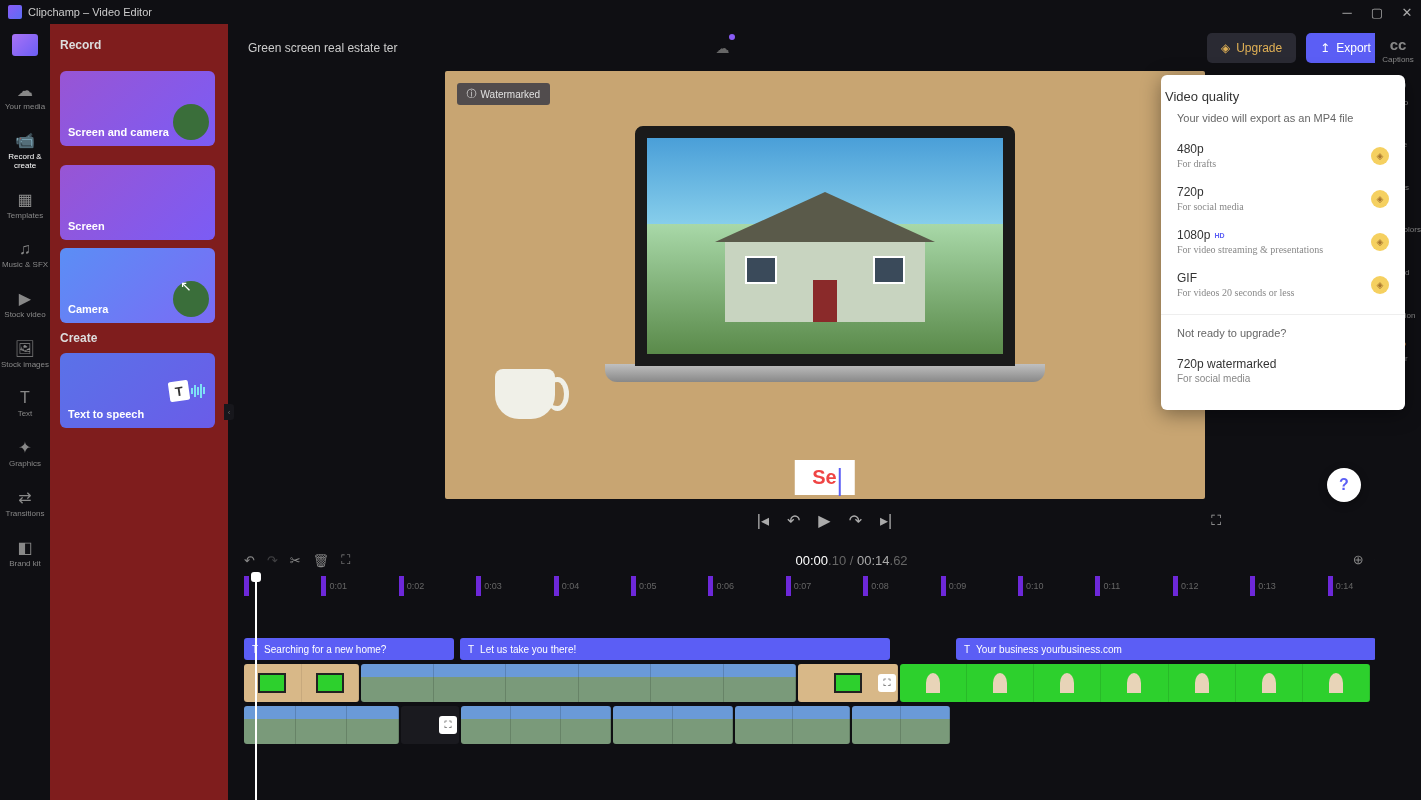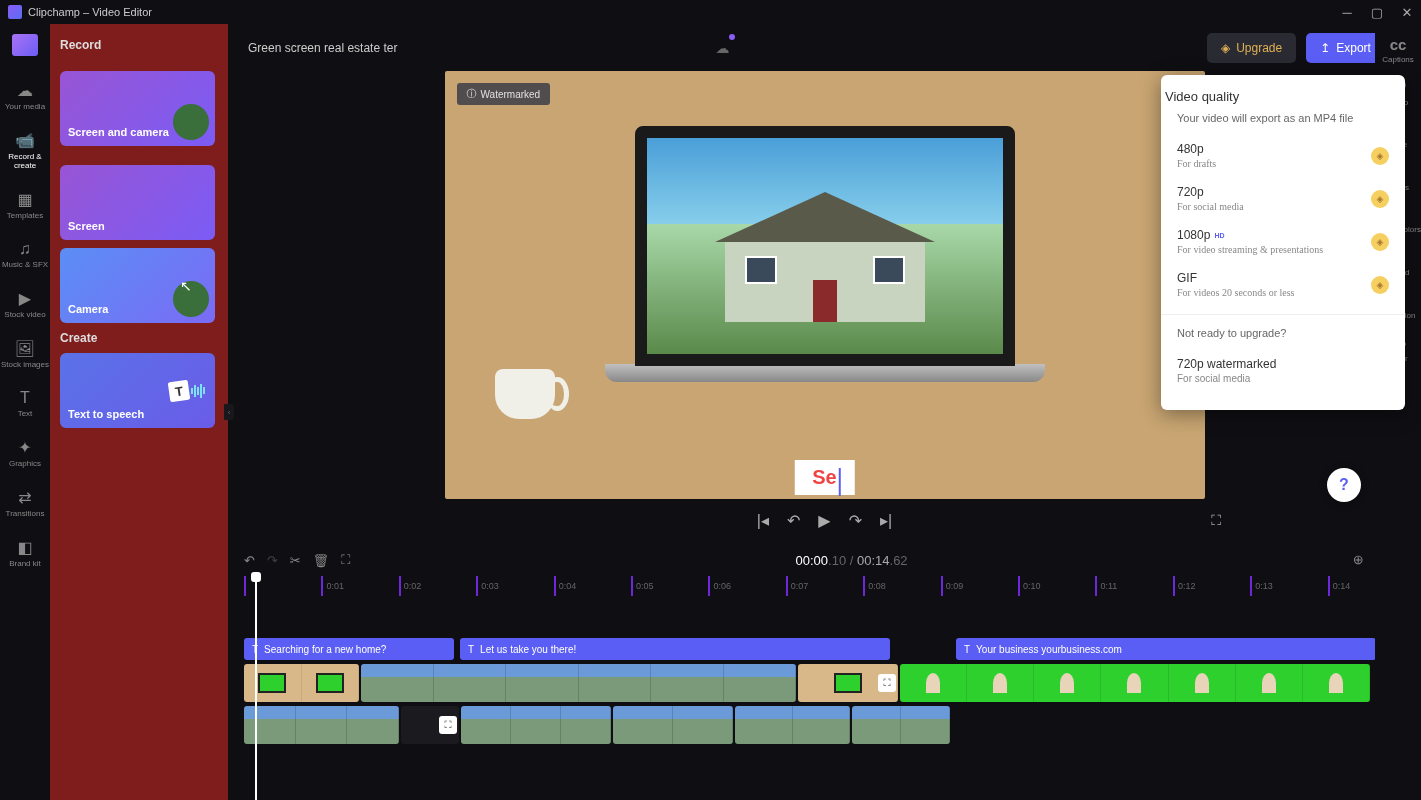--- a/index.html
+++ b/index.html
@@ -90,21 +90,21 @@
 
 
 .timeline-area { flex: 0 0 258px; background: #0f0f13; padding: 4px 16px; }
 .tl-toolbar { display: flex; align-items: center; gap: 12px; height: 28px; color: #888; font-size: 13px; }
 .tl-tool { cursor: pointer; }
 .tl-time { flex: 1; text-align: center; font-size: 13px; color: #aaa; }
 .tl-time .cur { color: #fff; }
 .tl-time .dim { color: #666; }
 .tl-zoom { display: flex; gap: 10px; }
 .tl-ruler { height: 20px; display: flex; font-size: 9px; color: #666; position: relative; margin-top: 2px; }
-.tl-tick { flex: 1; border-left: 2px solid #6d28d9; padding-left: 3px; display: flex; align-items: center; }
+.tl-tick { flex: 1; border-left: 5px solid #6d28d9; padding-left: 3px; display: flex; align-items: center; }
 .tl-playhead { position: absolute; left: 11px; top: -2px; width: 2px; height: 230px; background: #fff; z-index: 5; }
 .tl-playhead::before { content: ''; position: absolute; top: -2px; left: -4px; width: 10px; height: 10px; background: #fff; border-radius: 3px; }
 .tl-tracks { margin-top: 42px; display: flex; flex-direction: column; gap: 4px; position: relative; }
 .tl-track { height: 22px; display: flex; gap: 6px; }
 .tl-text-clip { background: #5b5ef5; border-radius: 3px; display: flex; align-items: center; padding: 0 8px; font-size: 10px; color: #fff; gap: 6px; }
 .tl-video-track { height: 38px; display: flex; gap: 2px; }
 .tl-clip { background: #3a4a3a; border-radius: 3px; position: relative; overflow: hidden; }
 .tl-clip.green { background: #2dd02d; display: flex; }
 .tl-green-seg { flex: 1; border-right: 1px solid rgba(0,0,0,0.1); position: relative; }
 .tl-person { position: absolute; left: 50%; top: 50%; transform: translate(-50%,-50%); width: 14px; height: 20px; background: #e8d4b8; border-radius: 50% 50% 0 0; }

